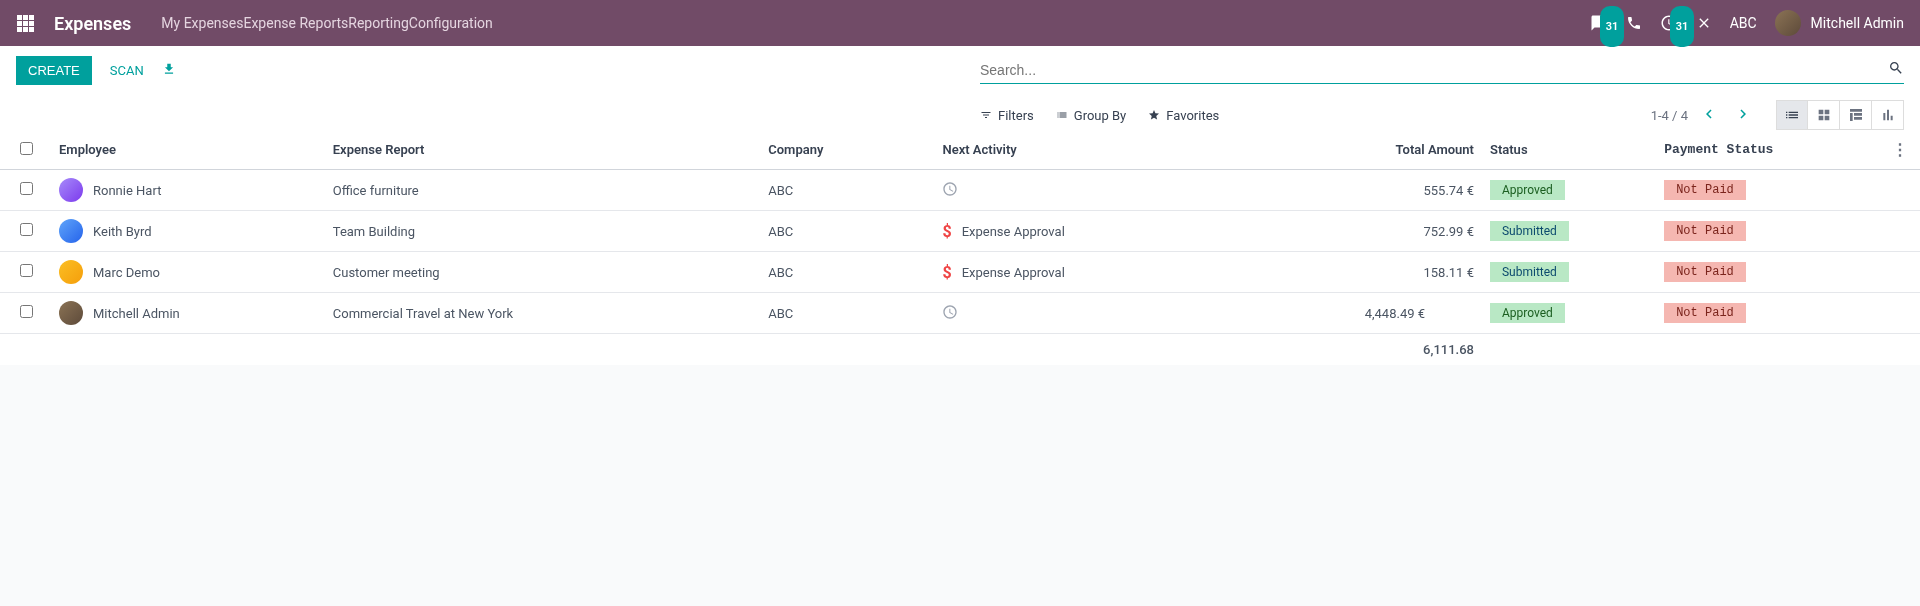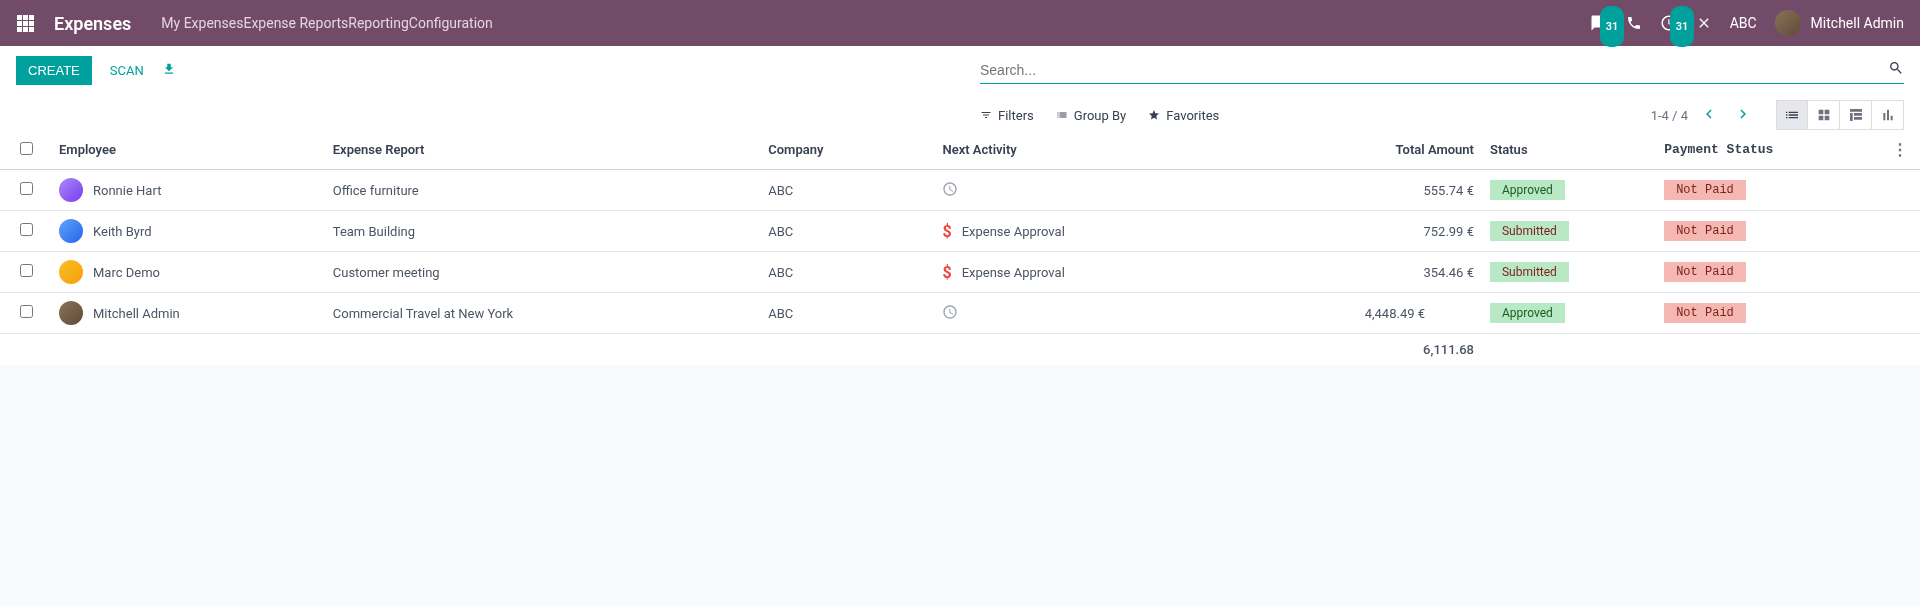--- a/index.html
+++ b/index.html
@@ -58,21 +58,21 @@
 .emp-cell { display: flex; align-items: center; gap: 10px; }
 .emp-avatar { width: 24px; height: 24px; border-radius: 50%; background: linear-gradient(135deg,#a78bfa,#7c3aed); flex-shrink: 0; }
 .emp-avatar.c2 { background: linear-gradient(135deg,#60a5fa,#2563eb); }
 .emp-avatar.c3 { background: linear-gradient(135deg,#fbbf24,#f59e0b); }
 .emp-avatar.c4 { background: linear-gradient(135deg,#8b7355,#5d4a3a); }
 .activity-cell { display: flex; align-items: center; gap: 10px; }
 .activity-clock { color: #9ca3af; }
 .activity-dollar { color: #ef4444; font-weight: bold; font-size: 16px; }
 .pill { display: inline-block; border-radius: 0; padding: 3px 12px; font-size: 12px; }
 .pill.approved { background: #b9e8c5; color: #1b5e20; }
-.pill.submitted { background: #b9e8c5; color: #7f1d1d; }
+.pill.submitted { background: #b9e8c5; color: #0c4a6e; }
 .pill.notpaid { background: #f5b7b1; color: #7b241c; }
 .sum-row td { border-bottom: none; font-weight: 500; }
 .more-dots { cursor: pointer; color: #6b7280; font-size: 16px; }
 </style>
 </head>
 <body>
 
 <div class="navbar">
   <div class="apps-icon">
     <span></span>
@@ -274,21 +274,21 @@
             </div>
           </td>
           <td class="col-report">Customer meeting</td>
           <td class="col-company">ABC</td>
           <td class="col-activity">
             <div class="activity-cell">
               <span class="activity-dollar">$</span>
               <span>Expense Approval</span>
             </div>
           </td>
-          <td class="col-amount" style="text-align:right;">354.46 €</td>
+          <td class="col-amount" style="text-align:right;">158.11 €</td>
           <td class="col-status"><span class="pill submitted">Submitted</span></td>
           <td class="col-payment"><span class="pill notpaid">Not Paid</span></td>
           <td class="col-more"></td>
         </tr>
         <tr>
           <td class="col-check"><input type="checkbox" style=""></td>
           <td class="col-emp">
             <div class="emp-cell">
               <div class="emp-avatar c4"></div>
               <span>Mitchell Admin</span>

